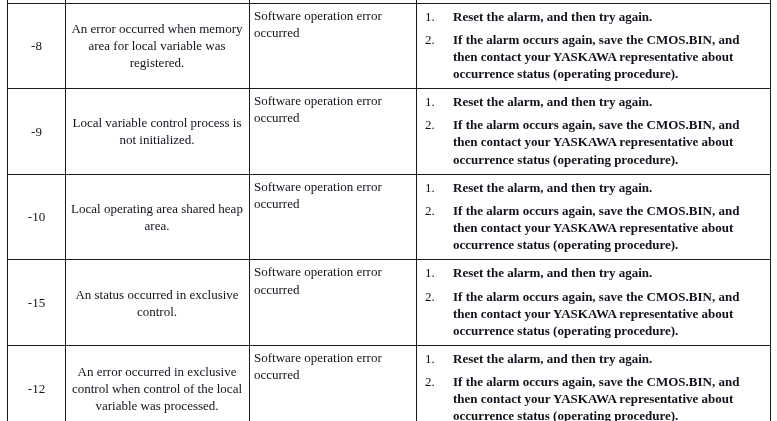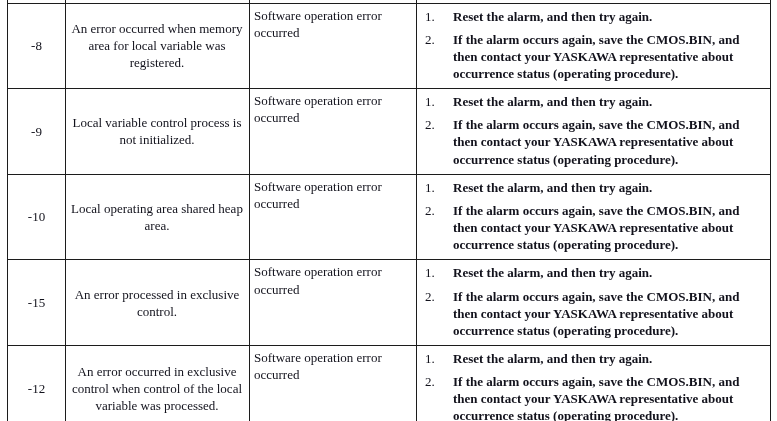--- a/index.html
+++ b/index.html
@@ -130,21 +130,21 @@
         </div>
         <div class="remedy-item">
           <span class="remedy-num">2.</span>
           <span class="remedy-text">If the alarm occurs again, save the CMOS.BIN, and then contact your YASKAWA representative about occurrence status (operating procedure).</span>
         </div>
       </td>
     </tr>
 
     <tr class="data-row">
       <td class="code">-15</td>
-      <td class="desc">An error processed in exclusive control.</td>
+      <td class="desc">An status occurred in exclusive control.</td>
       <td class="cause">Software operation error occurred</td>
       <td class="remedy">
         <div class="remedy-item">
           <span class="remedy-num">1.</span>
           <span class="remedy-text">Reset the alarm, and then try again.</span>
         </div>
         <div class="remedy-item">
           <span class="remedy-num">2.</span>
           <span class="remedy-text">If the alarm occurs again, save the CMOS.BIN, and then contact your YASKAWA representative about occurrence status (operating procedure).</span>
         </div>

